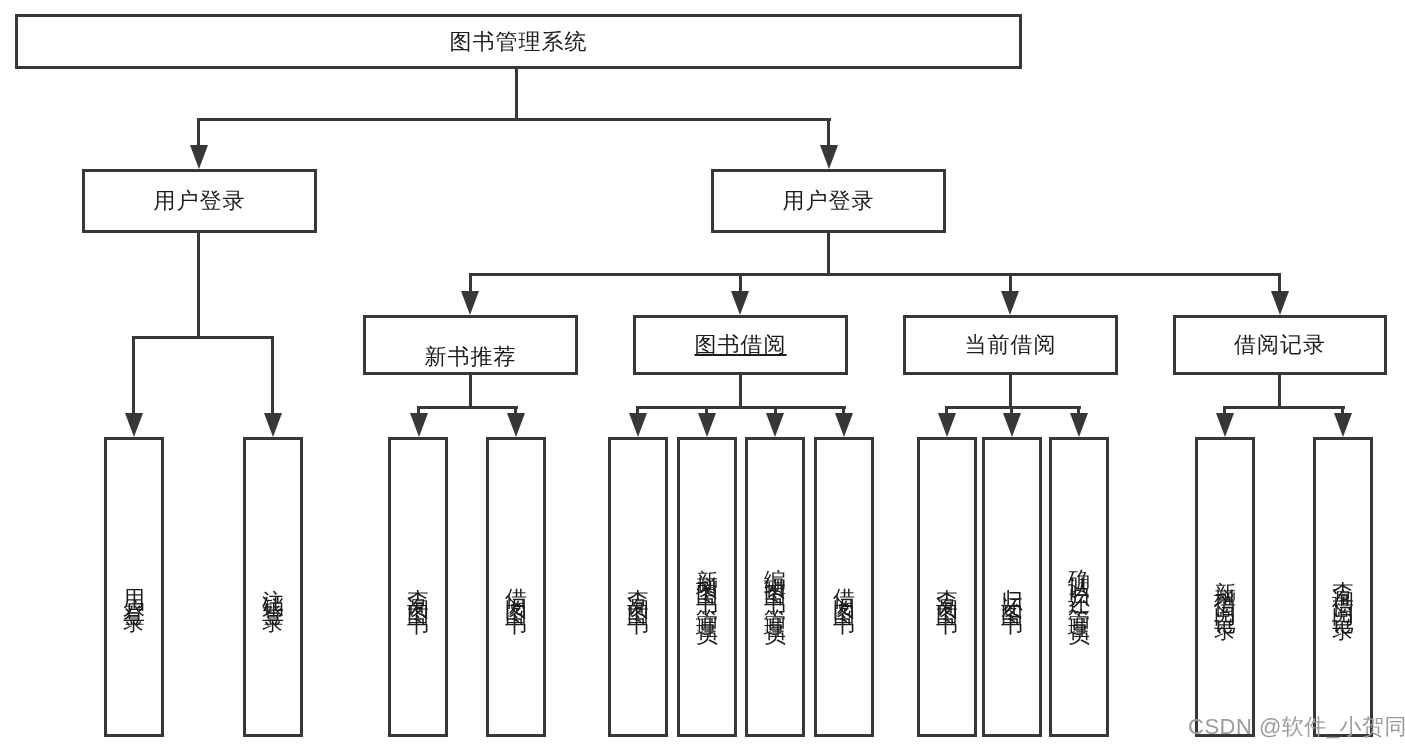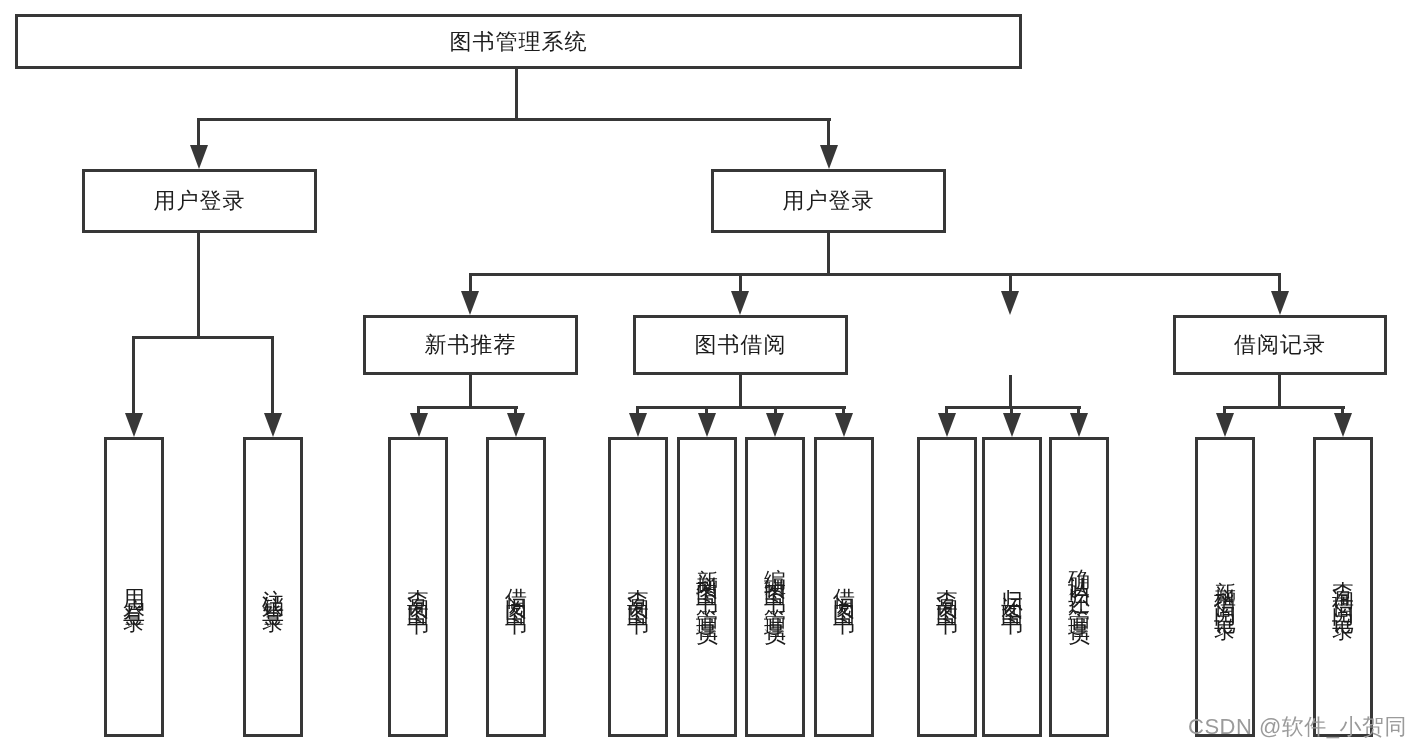--- a/index.html
+++ b/index.html
@@ -93,25 +93,28 @@
   <div class="line-h" style="left:469px;  top:273px; width:812px;"></div>
   <div class="line-v" style="left:469px;  top:273px; height:19px;"></div>
   <div class="line-v" style="left:739px;  top:273px; height:19px;"></div>
   <div class="line-v" style="left:1009px; top:273px; height:19px;"></div>
   <div class="line-v" style="left:1278px; top:273px; height:19px;"></div>
   <div class="arrow" style="left:461px;  top:291px;"></div>
   <div class="arrow" style="left:731px;  top:291px;"></div>
   <div class="arrow" style="left:1001px; top:291px;"></div>
   <div class="arrow" style="left:1271px; top:291px;"></div>
 
-  <div class="box" style="left:363px; top:315px; width:215px; height:60px;">
+  <div class="box" style="left:363px; top:315px; width:215px; height:60px;align-items:flex-end;">
     <span>新书推荐</span>
   </div>
-  <div class="box" style="left:633px; top:315px; width:215px; height:60px;">
+  <div class="box" style="left:633px; top:315px; width:215px; height:60px;text-decoration:underline;">
     <span>图书借阅</span>
+  </div>
+  <div class="box" style="left:903px; top:315px; width:215px; height:60px;">
+    <span>当前借阅</span>
   </div>
   <div class="box" style="left:1173px; top:315px; width:214px; height:60px;">
     <span>借阅记录</span>
   </div>
 
   <div class="line-v" style="left:469px; top:375px; height:33px;"></div>
   <div class="line-h" style="left:417px; top:406px; width:101px;"></div>
   <div class="line-v" style="left:417px; top:406px; height:9px;"></div>
   <div class="line-v" style="left:514px; top:406px; height:9px;"></div>
   <div class="arrow" style="left:410px; top:413px;"></div>

